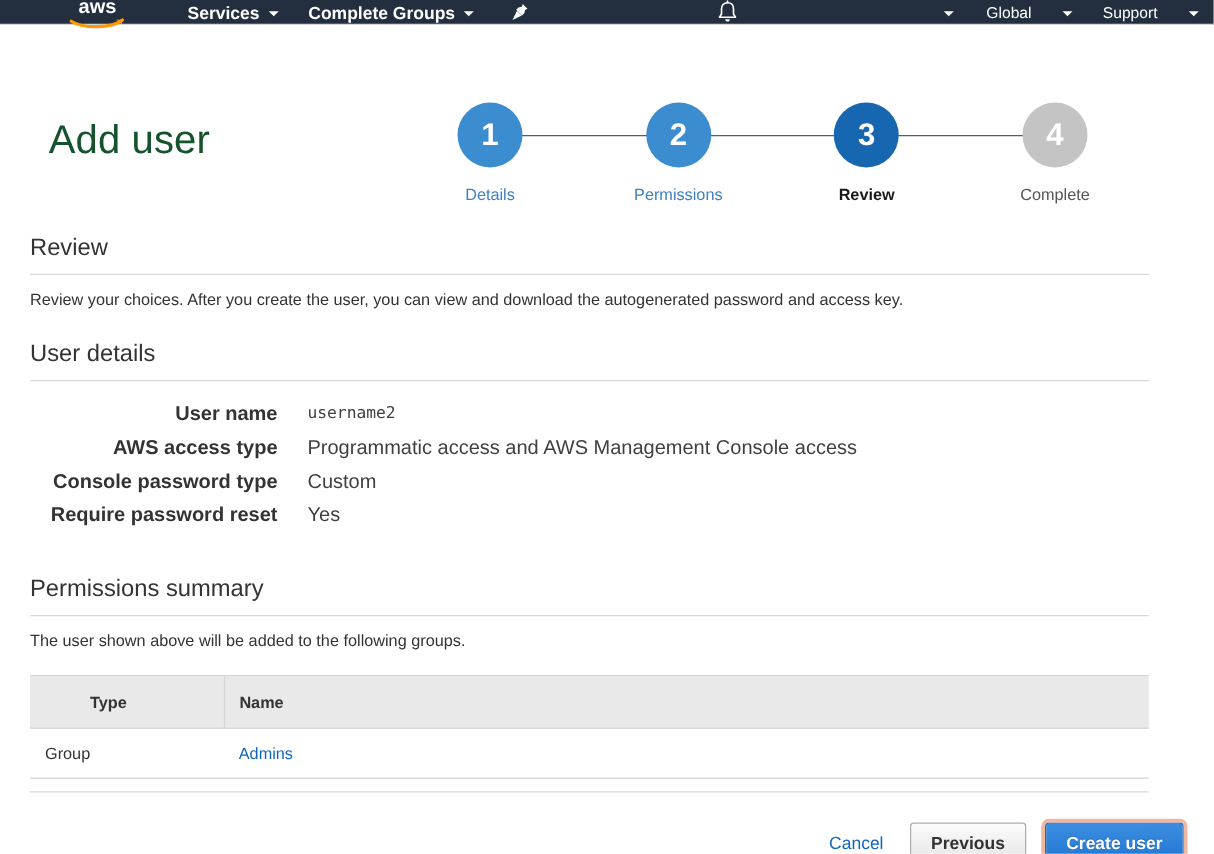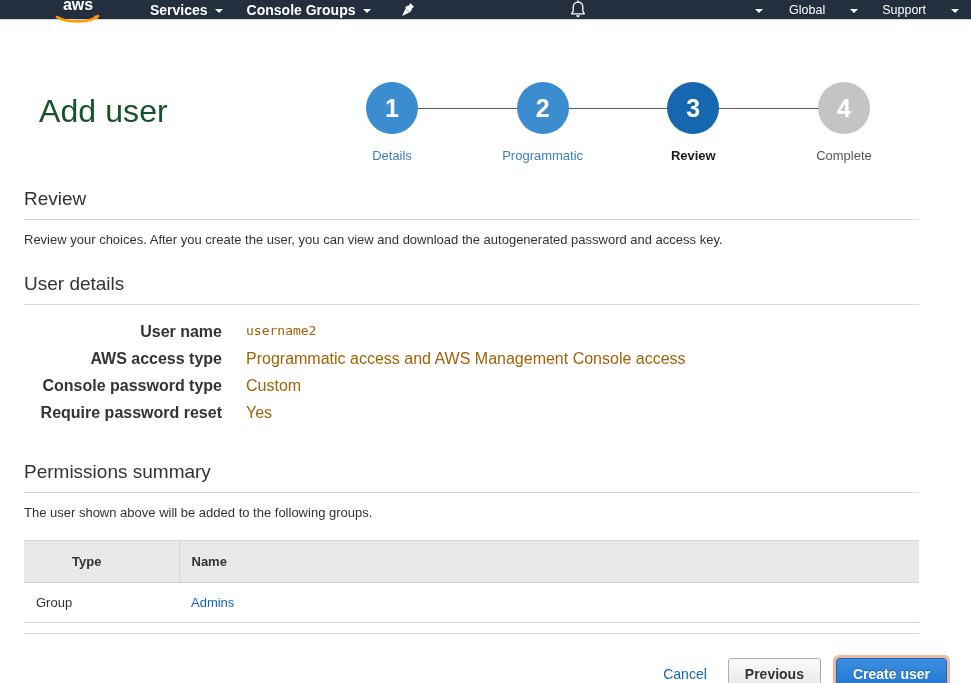--- a/index.html
+++ b/index.html
@@ -150,21 +150,21 @@
   
   .detail-table { margin-top: 18px; border-collapse: collapse; }
   .detail-table td { padding: 0 0 9px 0; vertical-align: top; font-size: 16px; }
   .detail-label {
     width: 222px;
     text-align: right;
     font-weight: bold;
     color: #333333;
     padding-right: 24px !important;
   }
-  .detail-value { color: #a16207; }
+  .detail-value { color: #404040; }
   .detail-value.mono { font-family: "DejaVu Sans Mono", "Liberation Mono", monospace; font-size: 13px; }
 
   
   .perm-table {
     margin-top: 20px;
     width: 895px;
     border-collapse: collapse;
     font-size: 13px;
   }
   .perm-table thead th {
@@ -246,21 +246,21 @@
       <path d="M46,21 L41,20.5 L45.5,24.5 Z" fill="#ff9900"></path>
     </svg>
   </a>
 
   <div class="nav-item">
     <span>Services</span>
     <span class="caret"></span>
   </div>
 
   <div class="nav-item">
-    <span>Console Groups</span>
+    <span>Complete Groups</span>
     <span class="caret"></span>
   </div>
 
   <div class="pin-icon">
     <svg width="14" height="16" viewBox="0 0 14 16">
       <path d="M9.2 1.1 L13 4.9 L11.1 6 L10.4 8.6 L8.6 10.4 L4 5.8 L5.8 4 L8.4 3.3 Z" fill="#ffffff"></path>
       <path d="M4.6 6.6 L1 14 L8.4 10.4 Z" fill="#ffffff"></path>
     </svg>
   </div>
 
@@ -300,21 +300,21 @@
     <div class="stepper-track"></div>
     <div class="steps">
 
       <div class="step done">
         <div class="step-circle">1</div>
         <div class="step-label">Details</div>
       </div>
 
       <div class="step done">
         <div class="step-circle">2</div>
-        <div class="step-label">Programmatic</div>
+        <div class="step-label">Permissions</div>
       </div>
 
       <div class="step current">
         <div class="step-circle">3</div>
         <div class="step-label">Review</div>
       </div>
 
       <div class="step todo">
         <div class="step-circle">4</div>
         <div class="step-label">Complete</div>

